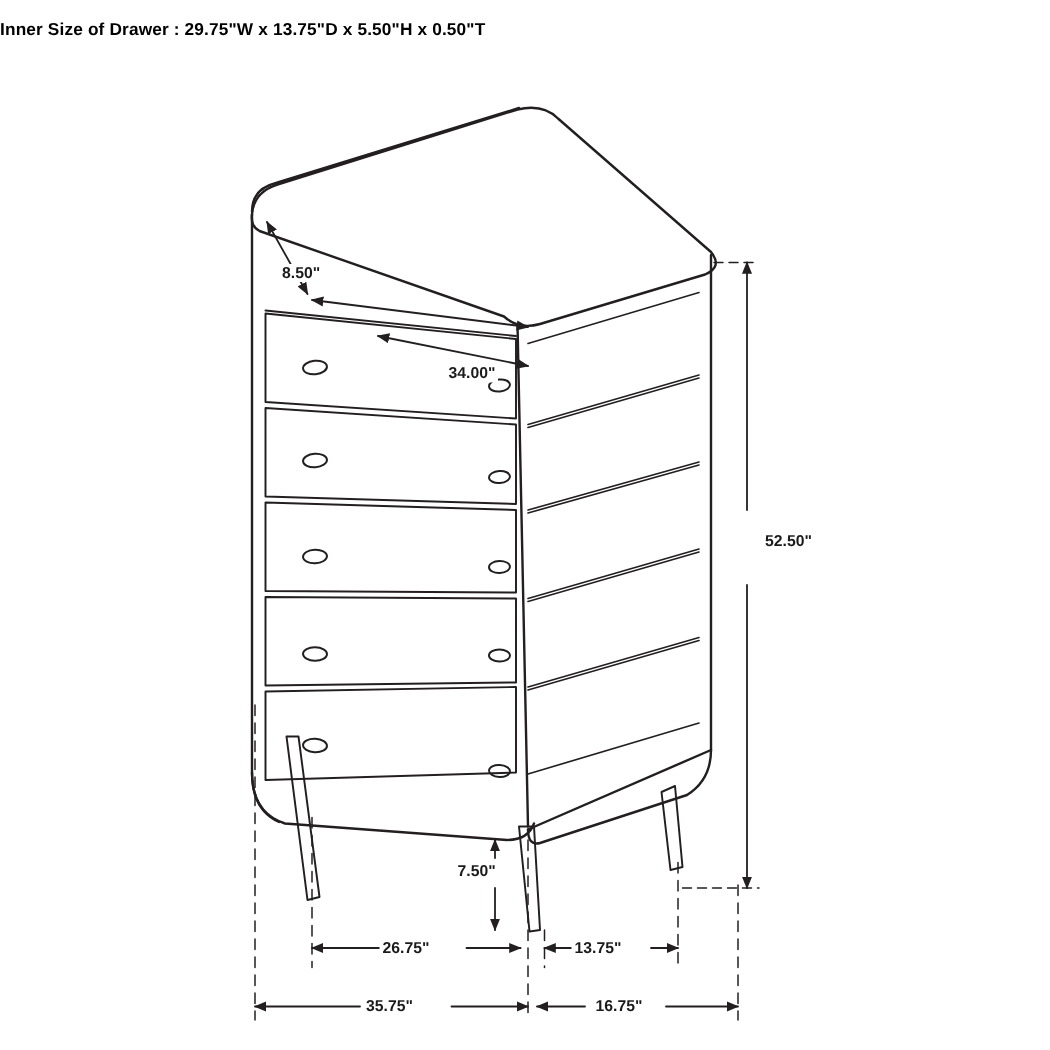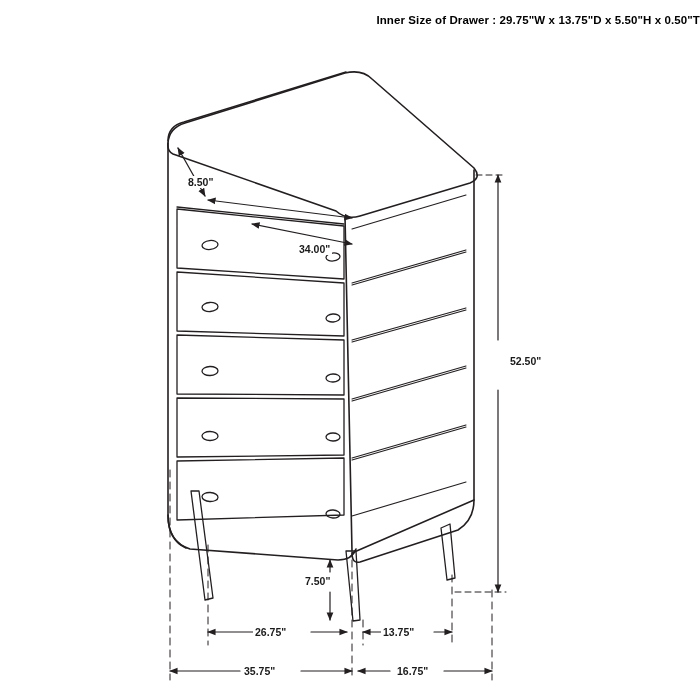--- a/index.html
+++ b/index.html
@@ -18,21 +18,21 @@
   #stage {
     position: relative;
     width: 700px;
     height: 700px;
   }
   .title {
     position: absolute;
     top: 14px;
     left: 0;
     width: 700px;
-    text-align: right;
+    text-align: left;
     font-size: 11.5px;
     font-weight: bold;
     letter-spacing: 0.1px;
     color: #000;
   }
   svg.diagram {
     position: absolute;
     top: 0;
     left: 0;
     width: 700px;

